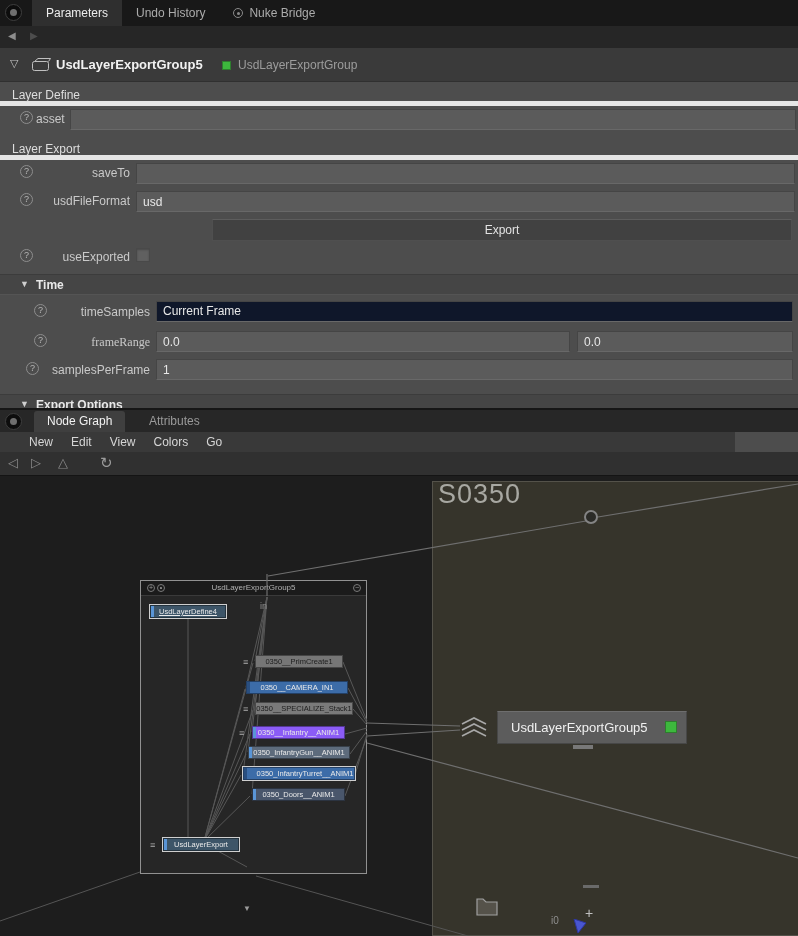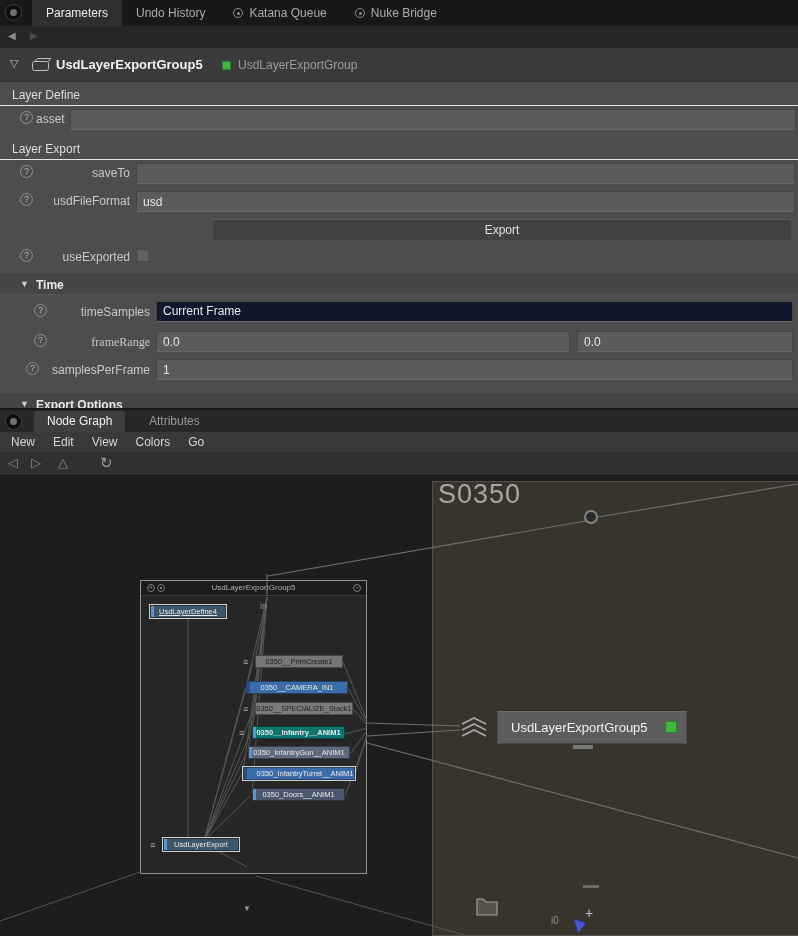--- a/index.html
+++ b/index.html
@@ -16,42 +16,42 @@
   .tab{display:flex;align-items:center;gap:6px;padding:0 14px;font-size:12px;color:#acacac;cursor:default;}
   .tab.active{background:#2f2f2f;color:#ededed;}
   .ticon{width:10px;height:10px;border:1px solid #8a8a8a;border-radius:50%;position:relative;flex:0 0 auto;}
   .ticon::after{content:"";position:absolute;left:3px;top:3px;width:3px;height:3px;background:#8a8a8a;border-radius:50%;}
 
   .navrow{position:absolute;left:0;top:26px;width:798px;height:22px;background:#262626;}
   .navrow span{position:absolute;top:4px;font-size:10px;}
 
   .param-header{position:absolute;left:0;top:48px;width:798px;height:34px;background:#3a3a3a;border-bottom:1px solid #303030;}
 
-  .sec-hdr{position:absolute;left:0;width:798px;height:22px;border-bottom:1px solid #e5e5e5;}
+  .sec-hdr{position:absolute;left:0;width:798px;height:22px;border-bottom:5px solid #e5e5e5;}
   .sec-hdr span{position:absolute;left:12px;top:4px;color:#dedede;}
 
   .help{position:absolute;width:13px;height:13px;border:1px solid #8d8d8d;border-radius:50%;
         color:#b8b8b8;font-size:9px;line-height:11px;text-align:center;}
   .rlabel{position:absolute;color:#c9c9c9;text-align:right;}
   .field{position:absolute;height:21px;background:#5b5b5b;border:1px solid #454545;border-bottom-color:#686868;
          font-size:12px;color:#e8e8e8;line-height:19px;padding:0 6px;overflow:hidden;
          font-family:"Liberation Sans",sans-serif;outline:none;}
   .grp-hdr{position:absolute;left:0;width:798px;height:21px;background:#454545;
            border-top:1px solid #3c3c3c;border-bottom:1px solid #545454;}
   .grp-hdr .tri{position:absolute;left:20px;top:4px;font-size:9px;color:#cfcfcf;}
   .grp-hdr .gl{position:absolute;left:36px;top:3px;font-weight:bold;color:#e8e8e8;}
   .btn{position:absolute;background:#414141;border:1px solid #4f4f4f;border-top-color:#5d5d5d;
        color:#e2e2e2;text-align:center;line-height:20px;font-size:12px;}
   .checkbox{position:absolute;width:14px;height:14px;background:#606060;border:1px solid #494949;box-shadow:inset 0 1px 2px rgba(0,0,0,.25);}
 
   
   .ng-tabbar{position:absolute;left:0;top:408px;width:798px;height:24px;background:#272727;border-top:2px solid #161616;}
   .ng-tab{position:absolute;top:411px;height:21px;line-height:21px;padding:0 13px;font-size:12px;color:#9a9a9a;border-radius:3px 3px 0 0;}
   .ng-tab.active{background:#3f3f3f;color:#f2f2f2;}
-  .menubar{position:absolute;left:0;top:432px;width:798px;height:20px;background:#393939;display:flex;align-items:center;padding-left:2px;}
+  .menubar{position:absolute;left:0;top:432px;width:735px;height:20px;background:#393939;display:flex;align-items:center;padding-left:20px;}
   .menu{padding:0 9px;color:#d6d6d6;font-size:12px;}
   .ng-toolbar{position:absolute;left:0;top:452px;width:798px;height:24px;background:#303030;border-bottom:1px solid #141414;}
   .ng-toolbar span{position:absolute;top:3px;font-size:13px;color:#8b8b8b;}
 
   .canvas{position:absolute;left:0;top:476px;width:798px;height:460px;background:#1d1d1d;overflow:hidden;}
   .region{position:absolute;left:432px;top:5px;width:368px;height:455px;background:#36342b;border:1px solid #54524a;}
   .region-label{position:absolute;left:438px;top:3px;font-size:27px;color:#a8a8a2;letter-spacing:1px;}
   svg.wires{position:absolute;left:0;top:0;}
 
   .group-box{position:absolute;left:140px;top:104px;width:227px;height:294px;background:#262626;border:1px solid #919191;}
@@ -81,24 +81,20 @@
 <div id="app">
 
   <div class="top-tabbar">
     <span class="pane-icon" style="left:5px;top:4px;"></span>
     <div class="tabs">
       <div class="tab active">
         <span>Parameters</span>
       </div>
       <div class="tab">
         <span>Undo History</span>
-      </div>
-      <div class="tab">
-        <span class="ticon"></span>
-        <span>Katana Queue</span>
       </div>
       <div class="tab">
         <span class="ticon"></span>
         <span>Nuke Bridge</span>
       </div>
     </div>
   </div>
 
   <div class="navrow">
     <span style="left:8px;color:#8d8d8d;">◀</span>
@@ -239,21 +235,21 @@
     <span class="abs" style="left:584px;top:34px;width:14px;height:14px;border-radius:50%;border:2px solid #848484;background:#2b2b27;"></span>
     <span class="portlbl" style="left:260px;top:85px;">in</span>
 
     <div class="gn bar sel" style="left:150px;top:129px;width:76px;background:#3d5568;text-decoration:underline;">UsdLayerDefine4</div>
     <span class="gnicon" style="left:243px;top:181px;">≡</span>
     <div class="gn" style="left:255px;top:179px;width:88px;background:#767676;color:#1d1d1d;">0350__PrimCreate1</div>
     <div class="gn bar" style="left:246px;top:205px;width:102px;background:#3c6ca8;--bar:#2a4f80;">0350__CAMERA_IN1</div>
     <span class="gnicon" style="left:243px;top:228px;">≡</span>
     <div class="gn" style="left:255px;top:226px;width:98px;background:#7a7a7a;color:#1d1d1d;">0350__SPECIALIZE_Stack1</div>
     <span class="gnicon" style="left:239px;top:252px;">≡</span>
-    <div class="gn bar" style="left:252px;top:250px;width:93px;background:#0f766e;font-weight:bold;">0350__Infantry__ANIM1</div>
+    <div class="gn bar" style="left:252px;top:250px;width:93px;background:#8b5cf6;">0350__Infantry__ANIM1</div>
     <div class="gn bar" style="left:248px;top:270px;width:102px;background:#5d6b7c;">0350_InfantryGun__ANIM1</div>
     <div class="gn bar sel" style="left:243px;top:291px;width:112px;background:#3c6ca8;padding-left:12px;--bar:#2a4f80;">0350_InfantryTurret__ANIM1</div>
     <div class="gn bar" style="left:252px;top:312px;width:93px;background:#49566b;">0350_Doors__ANIM1</div>
     <span class="gnicon" style="left:150px;top:364px;">≡</span>
     <div class="gn bar sel" style="left:163px;top:362px;width:76px;background:#3d5568;">UsdLayerExport</div>
     <span class="portlbl" style="left:243px;top:388px;font-size:8px;color:#9a9a9a;">▼</span>
 
     <svg class="abs" style="left:458px;top:237px;" width="32" height="30" viewBox="0 0 32 30">
       <path d="M4 11 L16 5 L28 11" fill="none" stroke="#a8a8a8" stroke-width="1.6"></path>
       <path d="M4 17 L16 11 L28 17" fill="none" stroke="#a8a8a8" stroke-width="1.6"></path>

